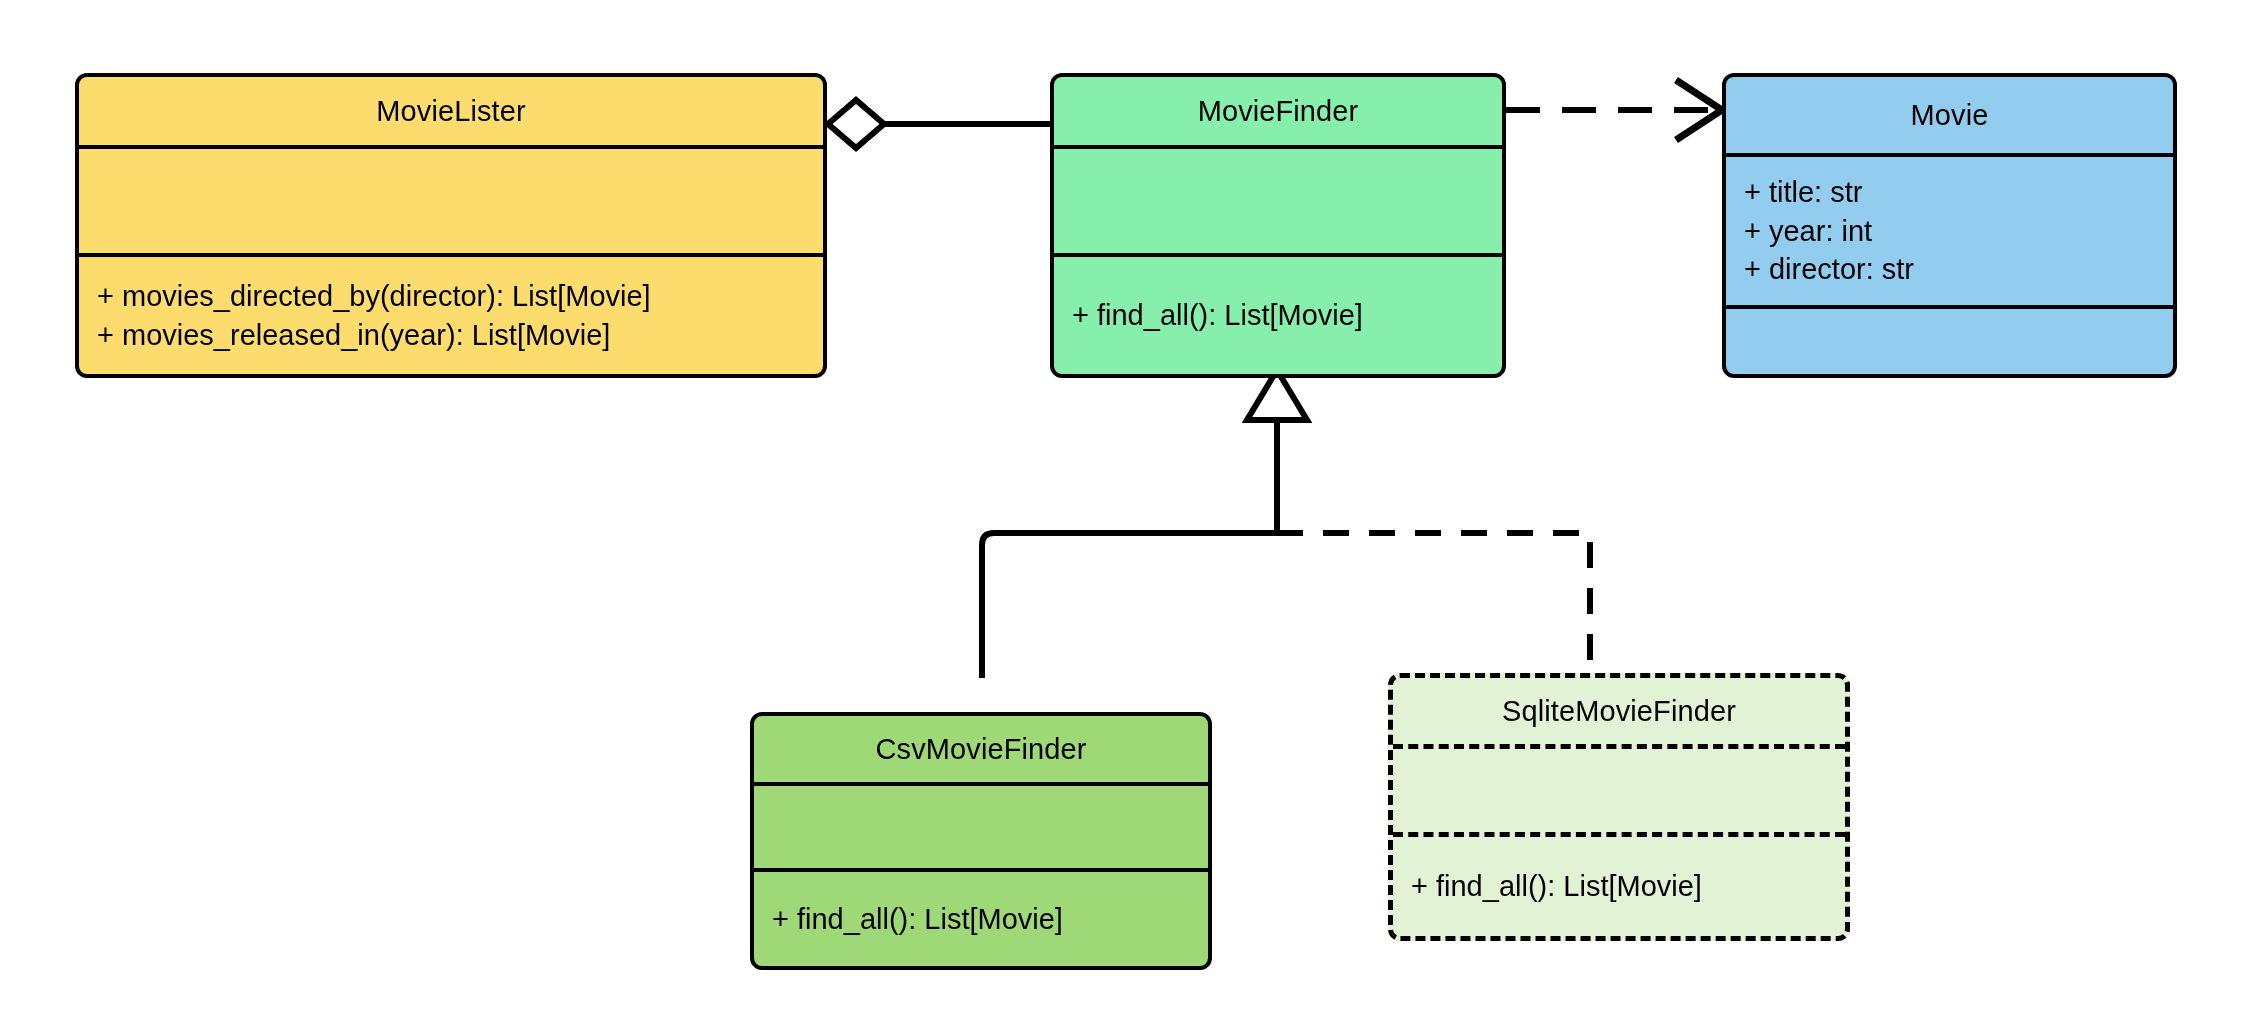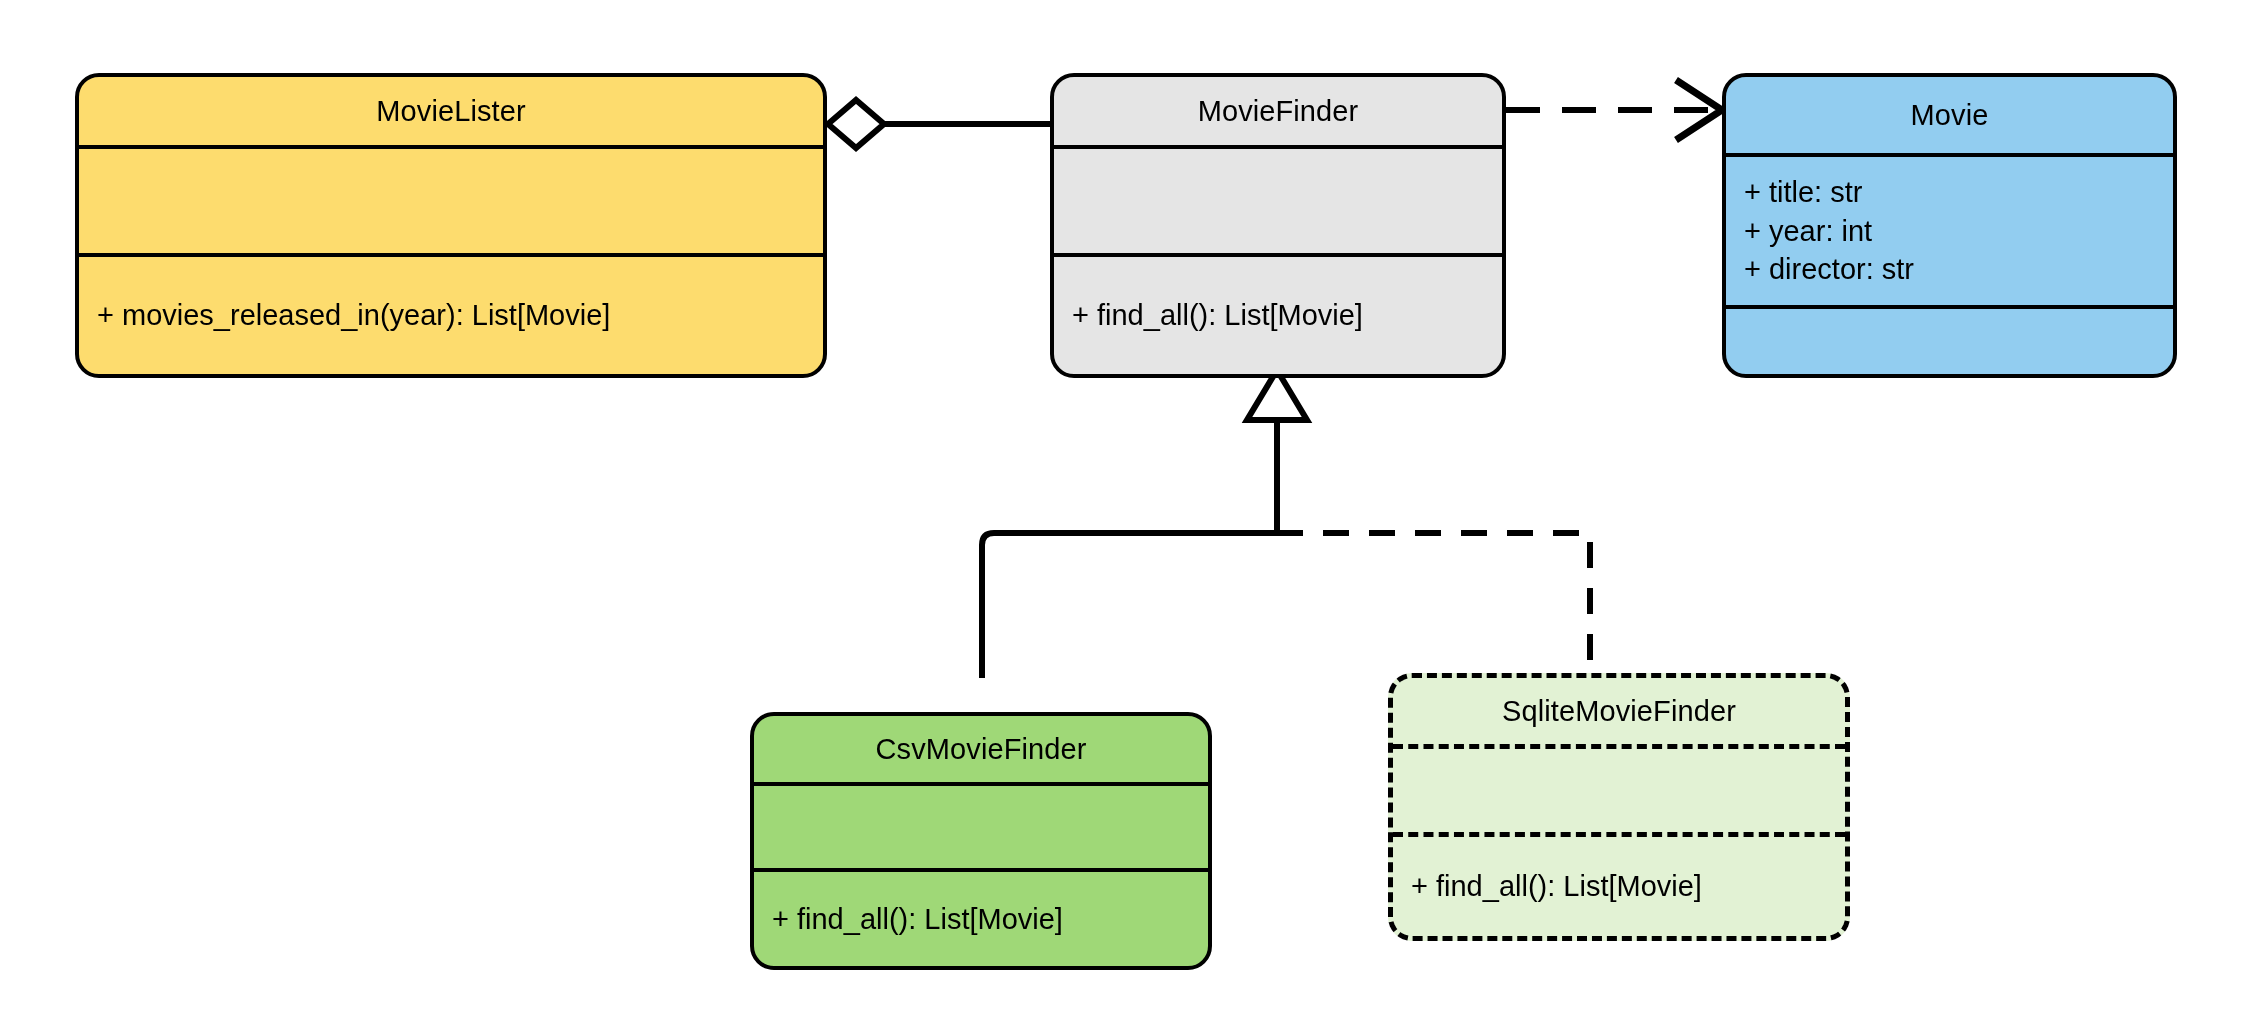--- a/index.html
+++ b/index.html
@@ -23,21 +23,21 @@
     left: 0;
     top: 0;
     width: 2250px;
     height: 1011px;
     pointer-events: none;
   }
   .uml-class {
     position: absolute;
     box-sizing: border-box;
     border: 4px solid #000000;
-    border-radius: 24px;
+    border-radius: 12px;
     display: flex;
     flex-direction: column;
     overflow: hidden;
   }
   .uml-class.dashed-class {
     border-style: dashed;
     border-width: 5px;
   }
   .compartment {
     box-sizing: border-box;
@@ -108,25 +108,26 @@
       <path d="M 1277 533 L 1590 533 L 1590 678" fill="none" stroke="#000000" stroke-width="6" stroke-dasharray="26 20"></path>
     </g>
   </svg>
 
   <div class="uml-class" style="left:75px; top:73px; width:752px; height:305px; background:#FDDC6E;">
     <div class="compartment title-comp" style="height:68px;">
       <span class="class-title">MovieLister</span>
     </div>
     <div class="compartment divided" style="height:108px;"></div>
     <div class="compartment divided members-list" style="flex:1;">
+      <div class="member-line">+ movies_directed_by(director): List[Movie]</div>
       <div class="member-line">+ movies_released_in(year): List[Movie]</div>
     </div>
   </div>
 
-  <div class="uml-class" style="left:1050px; top:73px; width:456px; height:305px; background:#e5e5e5;">
+  <div class="uml-class" style="left:1050px; top:73px; width:456px; height:305px; background:#86efac;">
     <div class="compartment title-comp" style="height:68px;">
       <span class="class-title">MovieFinder</span>
     </div>
     <div class="compartment divided" style="height:108px;"></div>
     <div class="compartment divided members-list" style="flex:1;">
       <div class="member-line">+ find_all(): List[Movie]</div>
     </div>
   </div>
 
   <div class="uml-class" style="left:1722px; top:73px; width:455px; height:305px; background:#92CDF0;">

